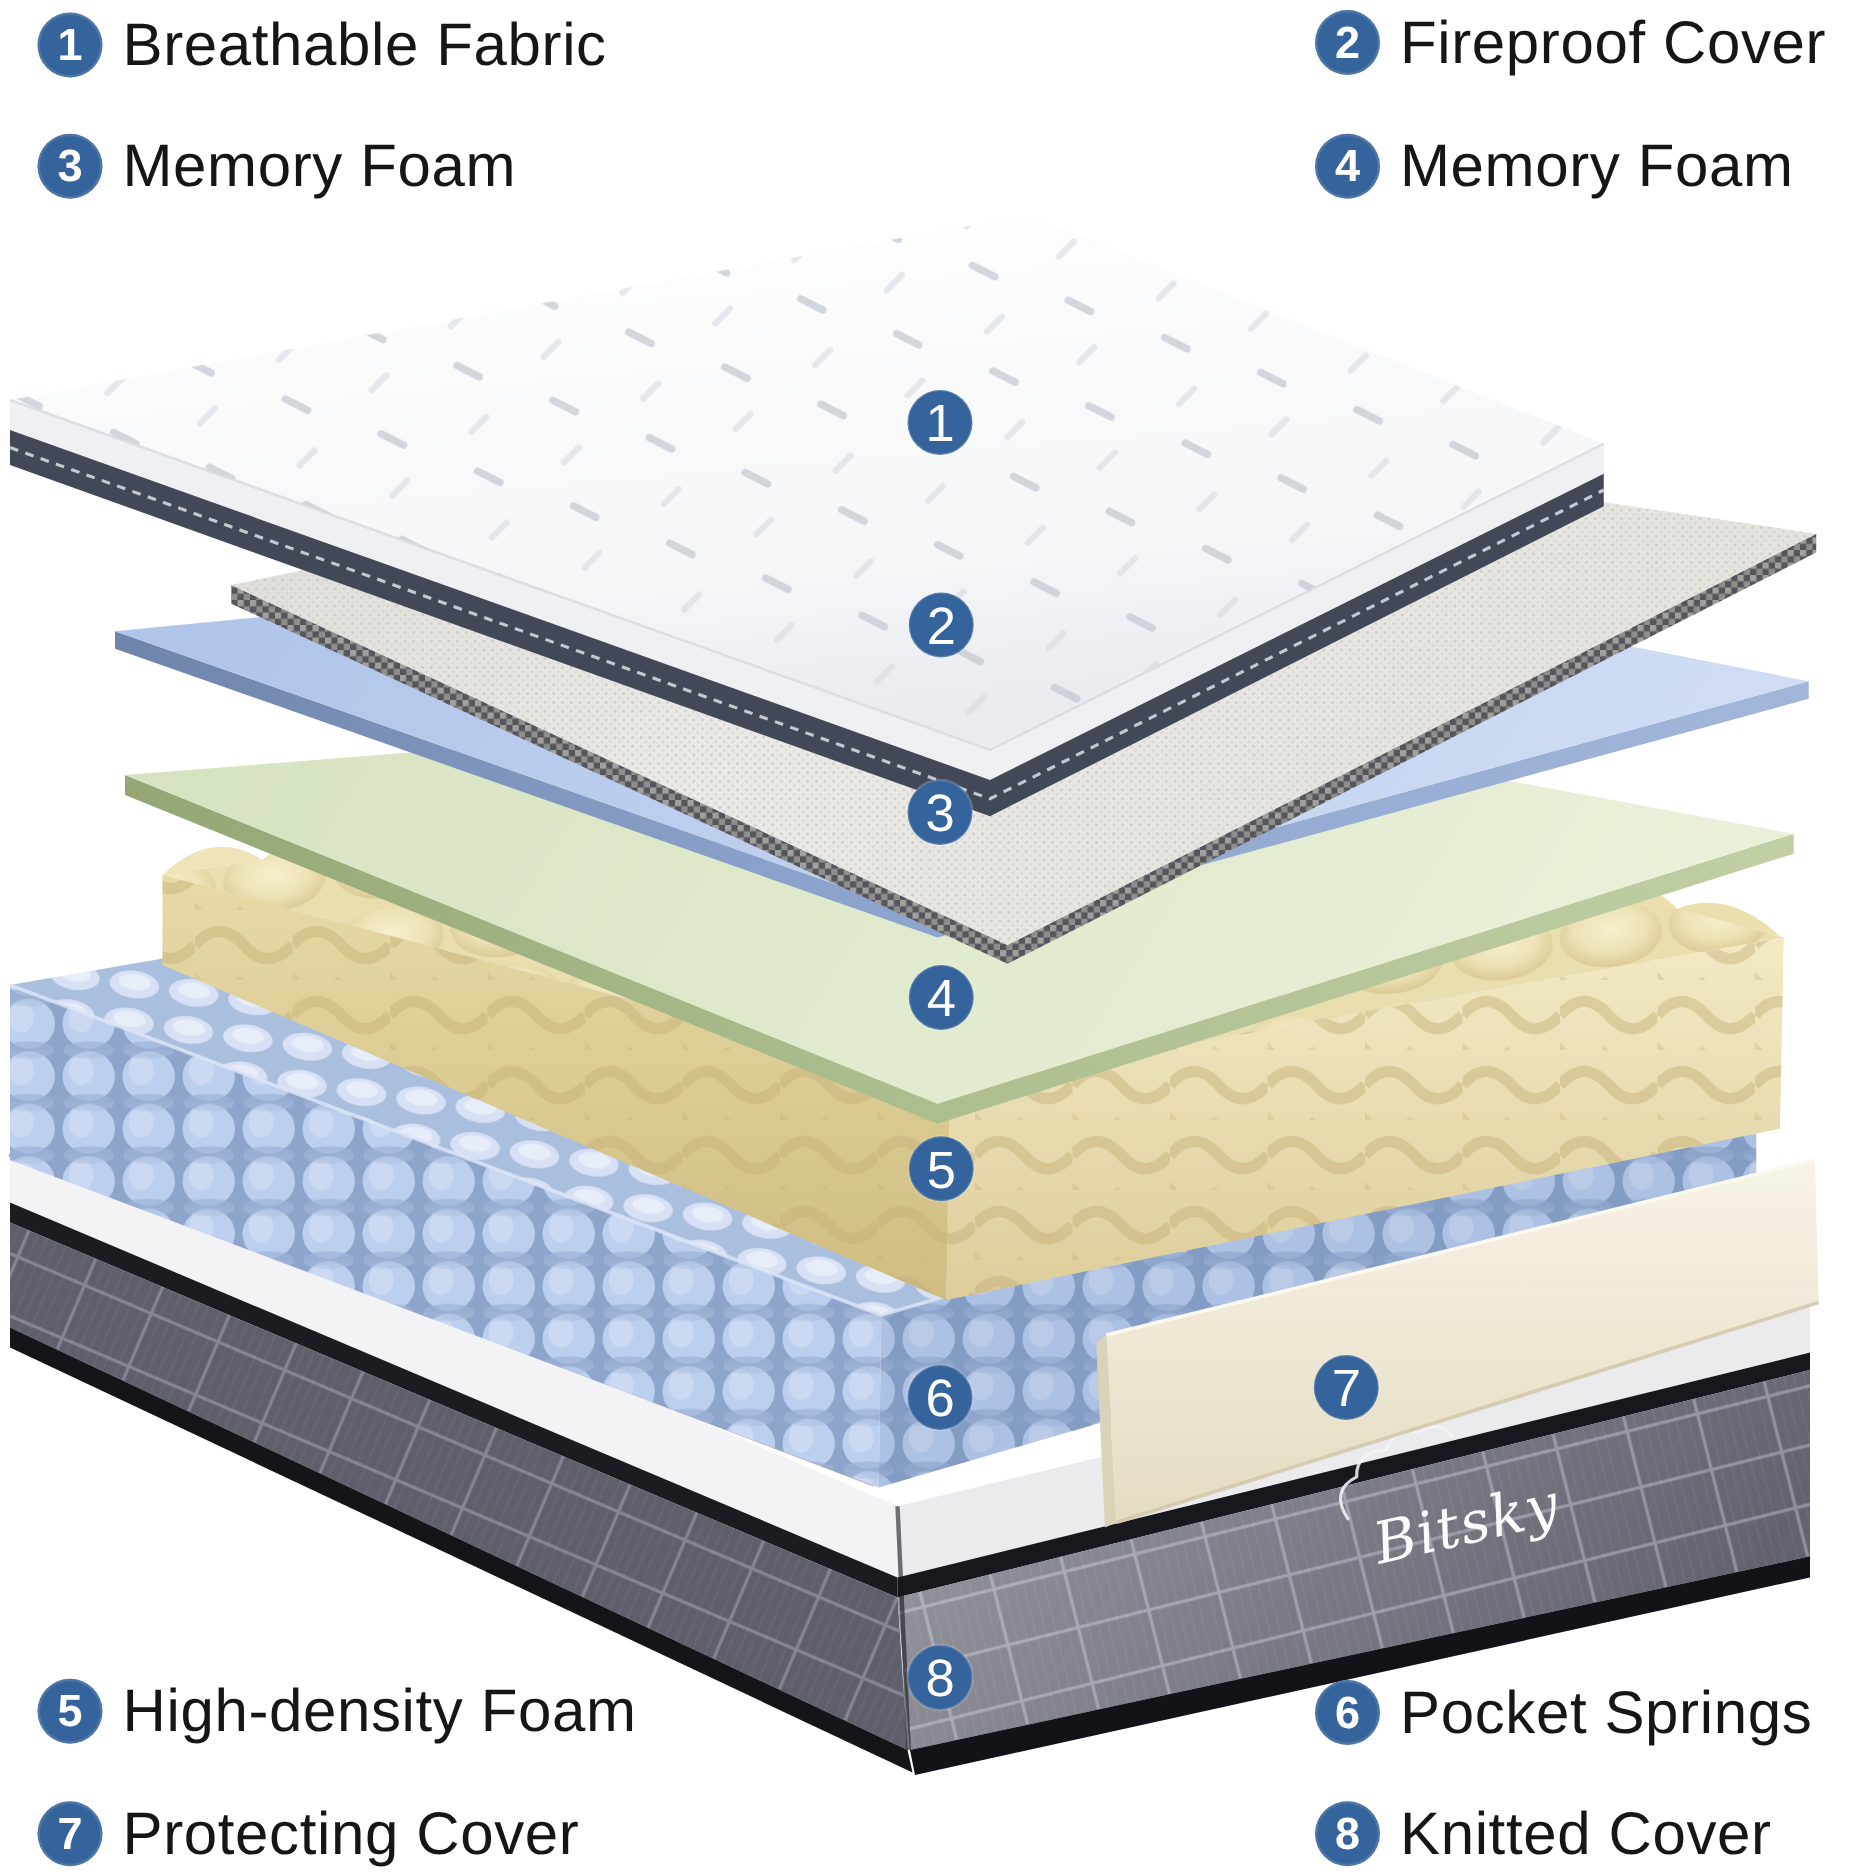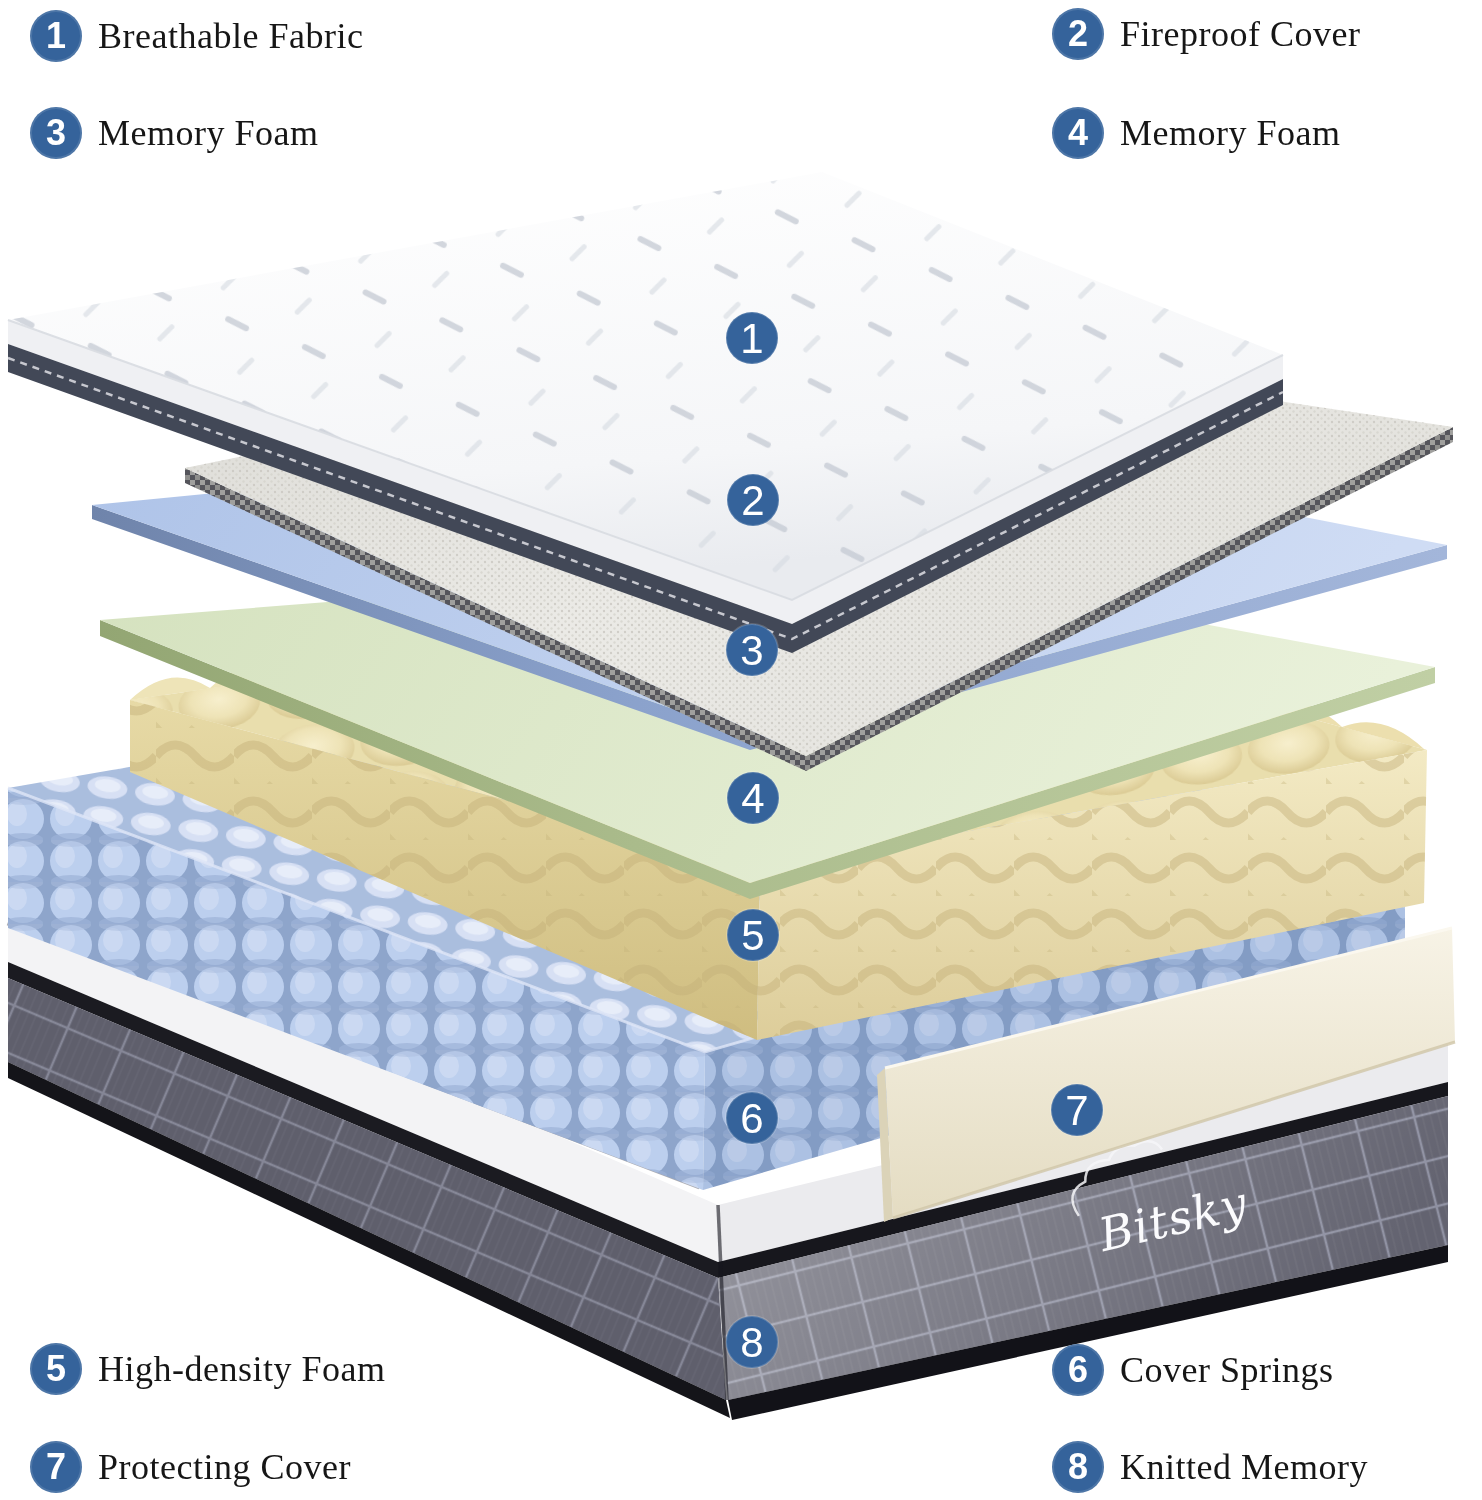--- a/index.html
+++ b/index.html
@@ -3,21 +3,21 @@
 <meta charset="utf-8">
 <style>
   html,body{margin:0;padding:0;background:#ffffff;}
   .stage{position:relative;width:1482px;height:1500px;background:#ffffff;overflow:hidden;
          font-family:"Liberation Sans",sans-serif;}
   .stage svg{position:absolute;left:0;top:0;}
   .legend-item{position:absolute;display:flex;align-items:center;gap:16px;height:52px;}
   .badge{width:52px;height:52px;border-radius:50%;background:#35639b;color:#ffffff;
          display:flex;align-items:center;justify-content:center;flex:0 0 52px;
          font-size:36px;font-weight:700;line-height:1;box-shadow:inset 0 0 0 2px rgba(255,255,255,.12);}
-  .legend-label{font-size:36px;color:#161616;font-weight:400;letter-spacing:.5px;white-space:nowrap;font-family:Liberation Serif, serif;}
+  .legend-label{font-size:48px;color:#161616;font-weight:400;letter-spacing:.5px;white-space:nowrap;}
   .svgtext{font-family:"Liberation Sans",sans-serif;}
   .marker-digit{fill:#ffffff;font-size:42px;font-weight:400;}
   .logo-text{fill:#fbfbfd;font-family:"DejaVu Serif","Liberation Serif",serif;
              font-style:italic;font-size:46px;letter-spacing:1px;}
 </style>
 </head>
 <body>
 
 <div class="stage">
 
@@ -253,27 +253,27 @@
   <div class="legend-item" style="left:30px;top:1343px">
     <span class="badge">
         <span>5</span>
       </span>
     <span class="legend-label">High-density Foam</span>
   </div>
   <div class="legend-item" style="left:1052px;top:1344px">
     <span class="badge">
         <span>6</span>
       </span>
-    <span class="legend-label">Cover Springs</span>
+    <span class="legend-label">Pocket Springs</span>
   </div>
   <div class="legend-item" style="left:30px;top:1441px">
     <span class="badge">
         <span>7</span>
       </span>
     <span class="legend-label">Protecting Cover</span>
   </div>
   <div class="legend-item" style="left:1052px;top:1441px">
     <span class="badge">
         <span>8</span>
       </span>
-    <span class="legend-label">Knitted Memory</span>
+    <span class="legend-label">Knitted Cover</span>
   </div>
 </div>
 
 </body></html>

